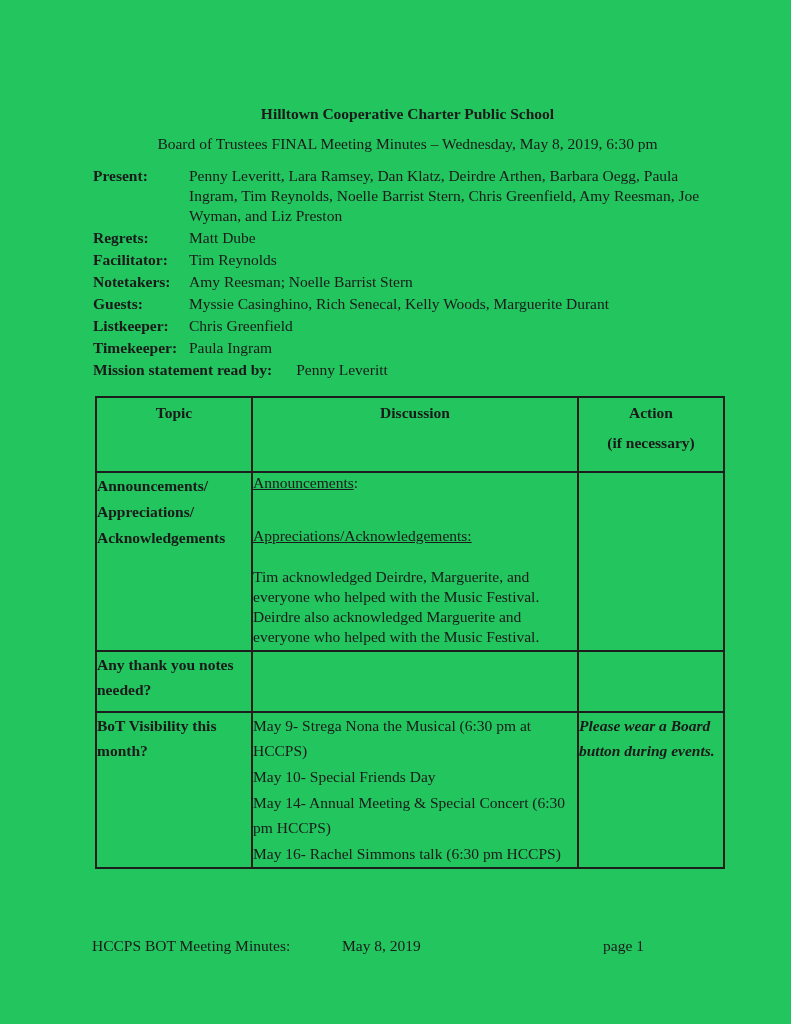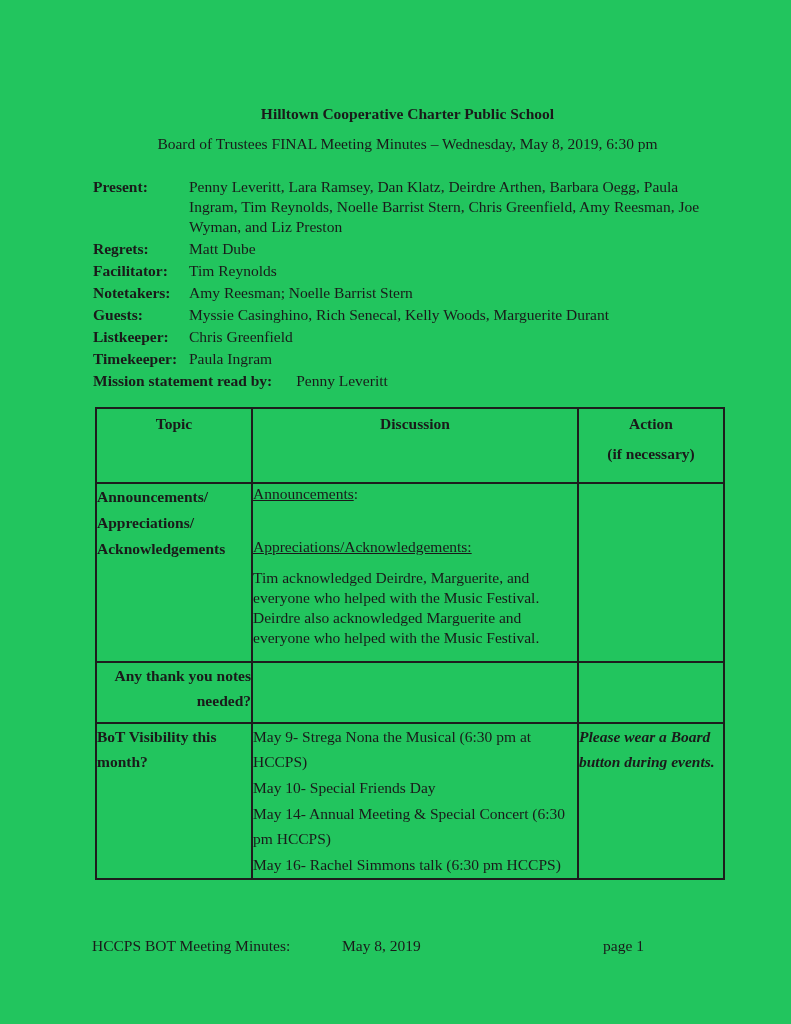--- a/index.html
+++ b/index.html
@@ -25,21 +25,21 @@
     font-weight: bold;
     font-size: 15.5px;
     line-height: 20px;
     margin: 0;
   }
   .doc-subtitle {
     text-align: center;
     line-height: 20px;
     margin: 10px 0 0 0;
   }
-  .info-section { margin-top: 23px; }
+  .info-section { margin-top: 12px; }
   .info-row { display: flex; line-height: 20px; margin-bottom: 2px; }
   .info-label { font-weight: bold; flex: 0 0 96px; }
   .info-value { flex: 1; }
   .info-row.mission { display: block; }
   .info-row.mission .info-label { display: inline; }
   .info-row.mission .info-value { display: inline; margin-left: 20px; }
 
   table.minutes {
     border-collapse: collapse;
     table-layout: fixed;
@@ -61,26 +61,26 @@
     font-size: 15.5px;
   }
   td.topic-cell {
     font-weight: bold;
     line-height: 25px;
     padding: 11px 10px 0 10px;
   }
   td.disc-cell { padding: 12px 12px 0 12px; border-radius: 28px; }
   td.action-cell { padding: 11px 6px 0 10px; font-style: italic; }
   tr.r1 td { height: 177px; }
-  tr.r2 td { height: 59px; text-align: right; }
+  tr.r2 td { height: 59px; }
   tr.r3 td { height: 148px; }
   .disc-h1, .disc-h2 { line-height: 20px; }
   .disc-h2 { margin-top: 33px; }
   .underline { text-decoration: underline; }
-  .disc-para { line-height: 20px; margin-top: 11px; }
+  .disc-para { line-height: 20px; margin-top: 21px; }
   .disc-item { line-height: 25px; margin: 0 0 1px 0; }
   .action-text { font-weight: bold; line-height: 25px; }
   .topic-line { line-height: 26px; }
 
   .footer {
     position: absolute;
     top: 938px;
     left: 0;
     width: 649px;
     height: 20px;

